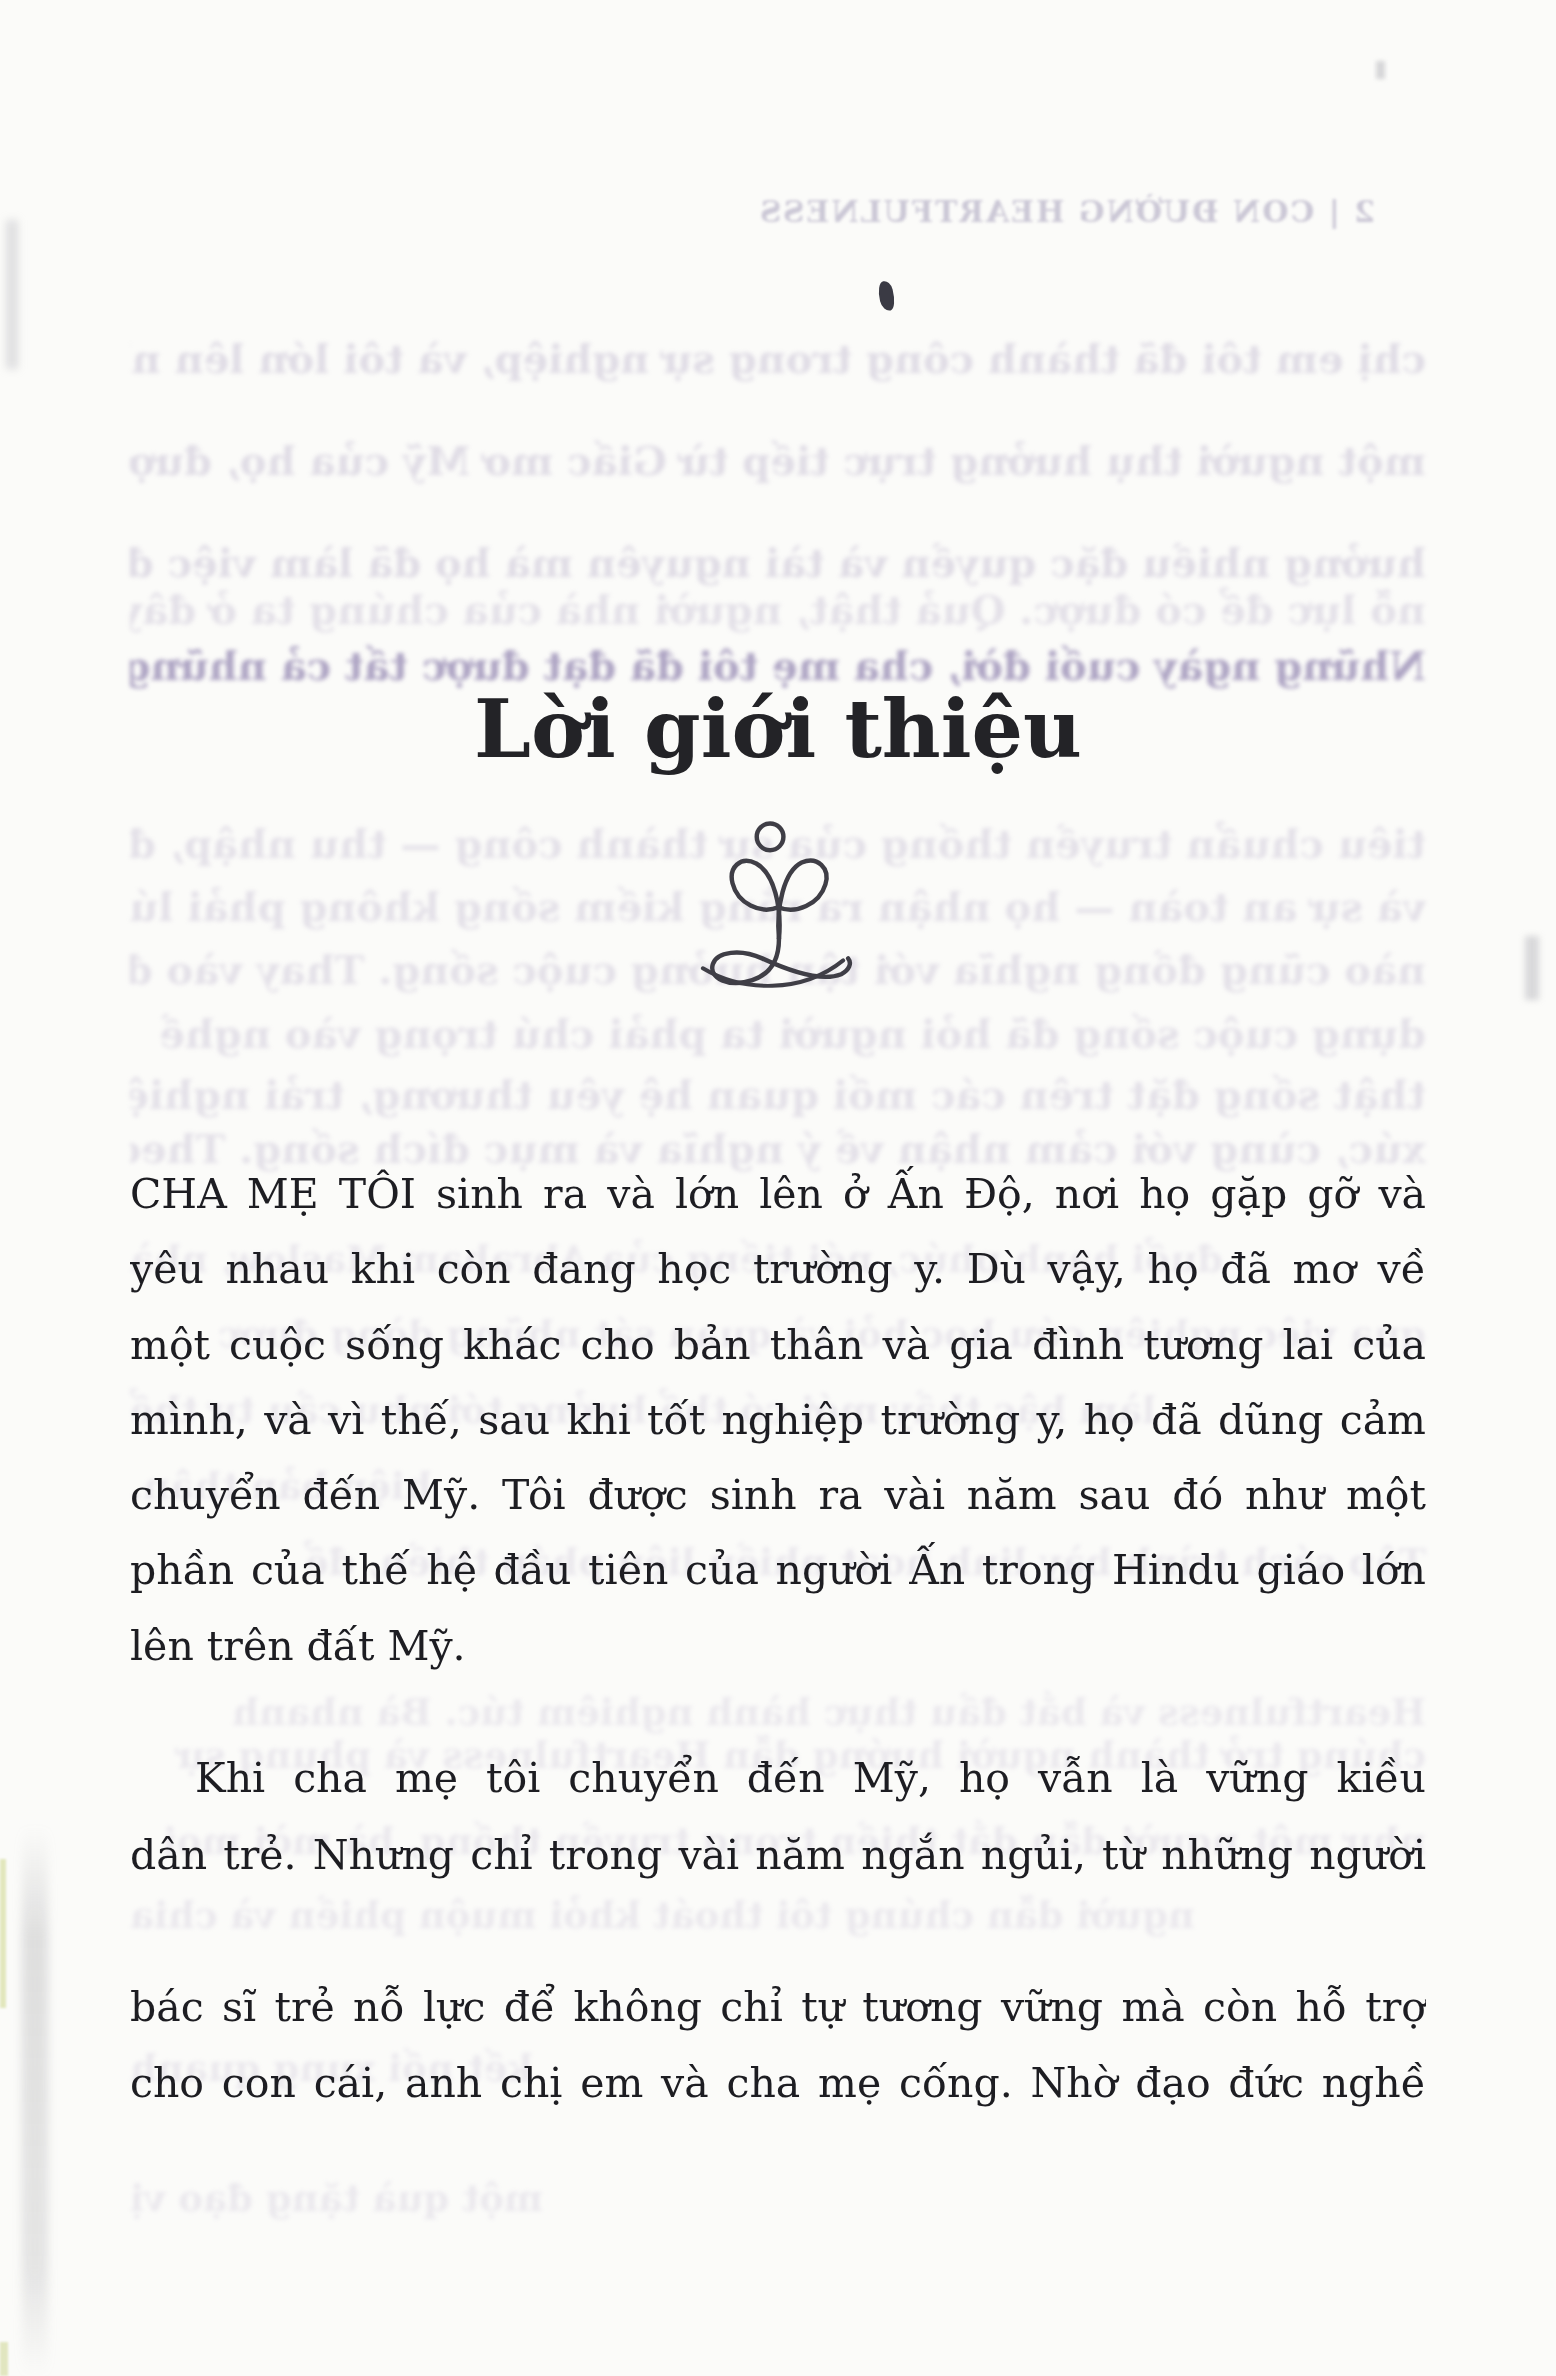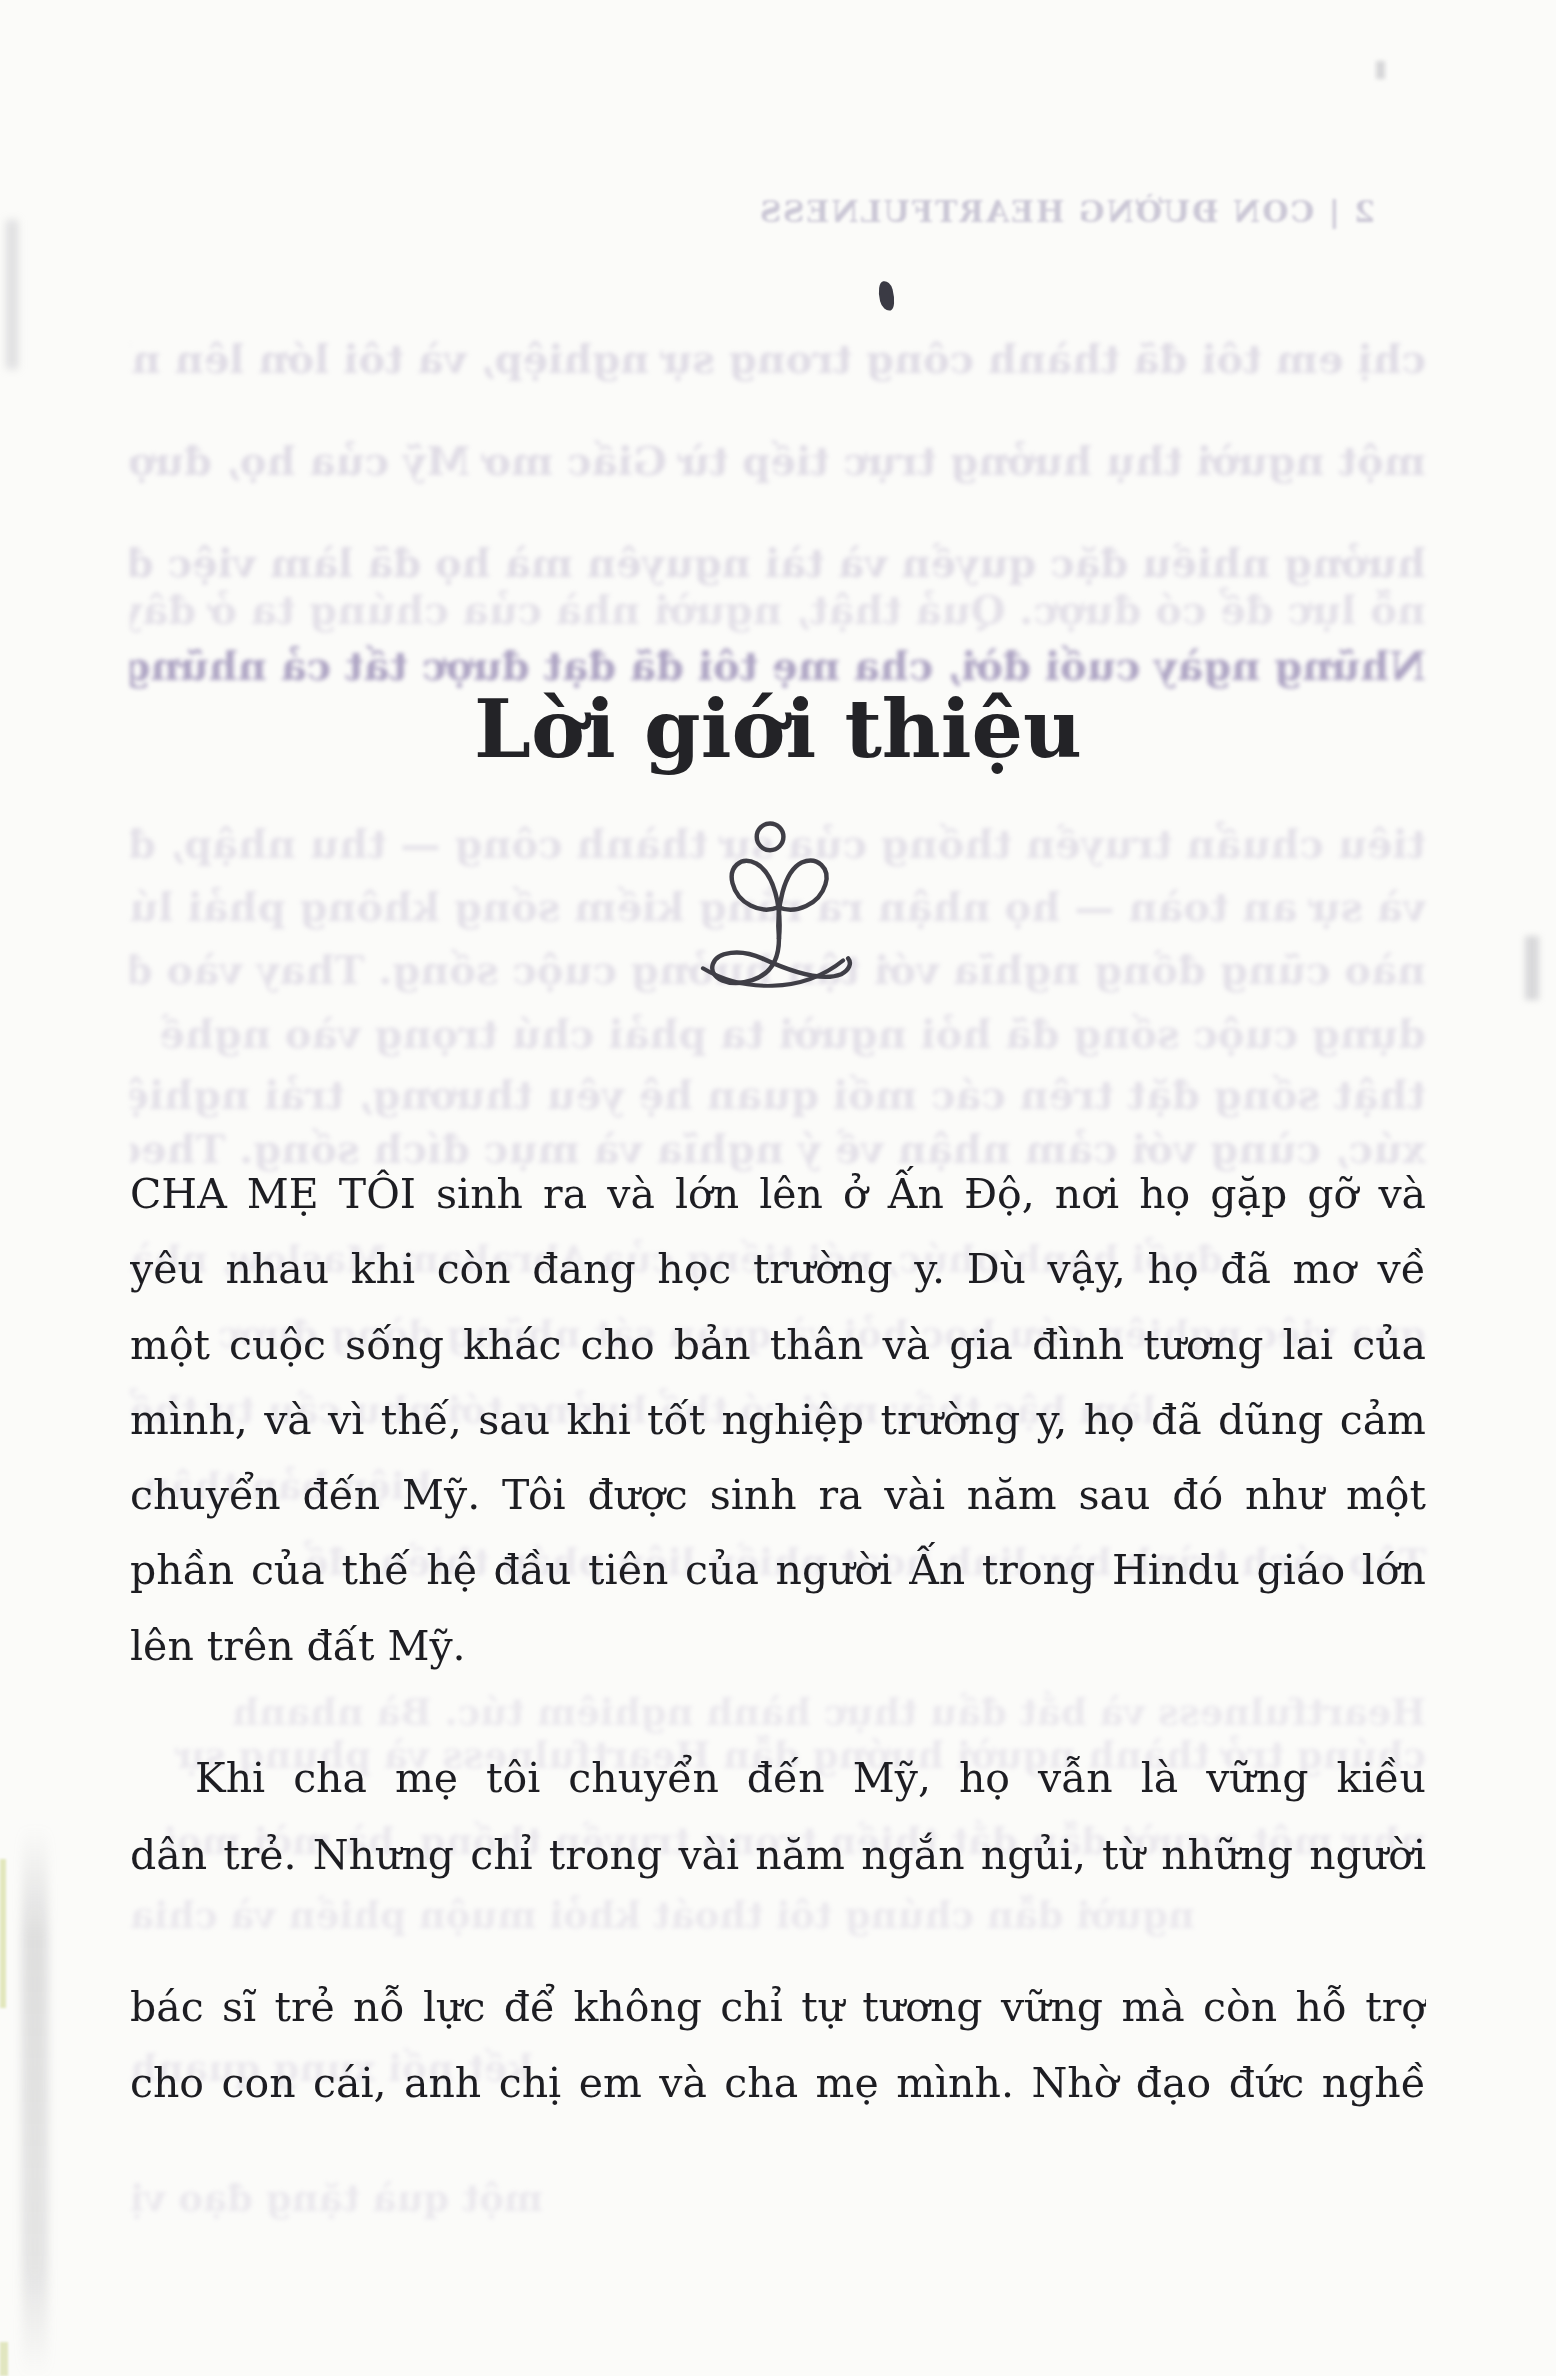--- a/index.html
+++ b/index.html
@@ -106,21 +106,21 @@
   <div class="bl" style="top:1241px">yêu nhau khi còn đang học trường y. Dù vậy, họ đã mơ về</div>
   <div class="bl" style="top:1392px">mình, và vì thế, sau khi tốt nghiệp trường y, họ đã dũng cảm</div>
   <div class="bl" style="top:1317px">một cuộc sống khác cho bản thân và gia đình tương lai của</div>
   <div class="bl" style="top:1467px">chuyển đến Mỹ. Tôi được sinh ra vài năm sau đó như một</div>
   <div class="bl" style="top:1542px">phần của thế hệ đầu tiên của người Ấn trong Hindu giáo lớn</div>
   <div class="bl left" style="top:1618px">lên trên đất Mỹ.</div>
 
   <div class="bl indent" style="top:1750px">Khi cha mẹ tôi chuyển đến Mỹ, họ vẫn là vững kiều</div>
   <div class="bl" style="top:1827px">dân trẻ. Nhưng chỉ trong vài năm ngắn ngủi, từ những người</div>
   <div class="bl" style="top:1979px">bác sĩ trẻ nỗ lực để không chỉ tự tương vững mà còn hỗ trợ</div>
-  <div class="bl" style="top:2055px">cho con cái, anh chị em và cha mẹ mình. Nhờ đạo đức nghề</div>
+  <div class="bl" style="top:2055px">cho con cái, anh chị em và cha mẹ cống. Nhờ đạo đức nghề</div>
 
   <div class="streak streak-left-top"></div>
   <div class="streak streak-left-bottom"></div>
   <div class="streak sliver-green-1"></div>
   <div class="streak sliver-green-2"></div>
   <div class="streak mark-right-edge"></div>
   <div class="streak speck-top-right"></div>
 
 </div>
 

